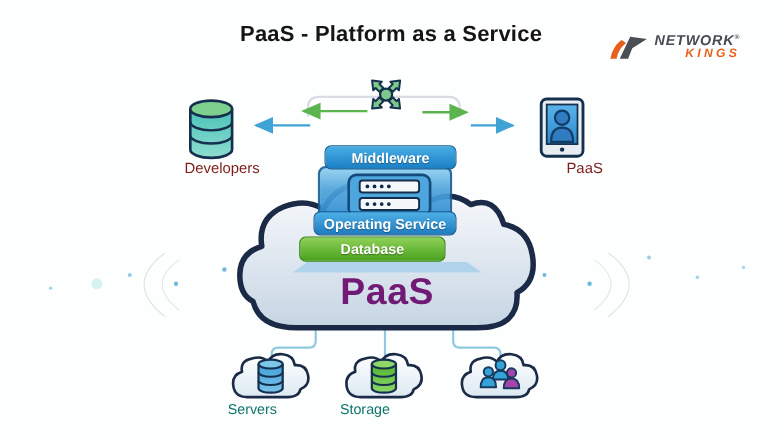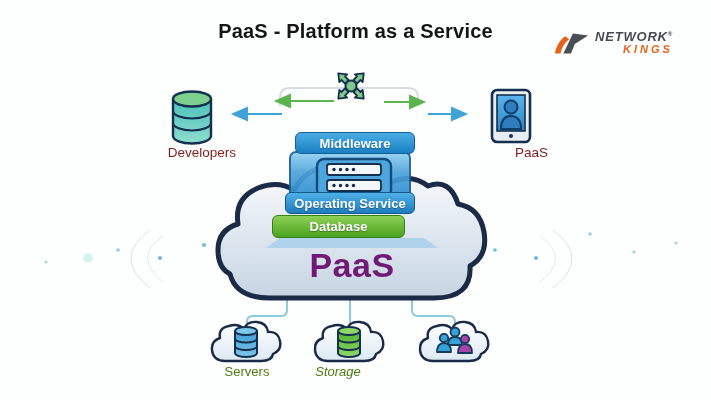--- a/index.html
+++ b/index.html
@@ -33,21 +33,21 @@
   .bar-db{left:272px;top:215px;width:133px;height:23px;
     background:linear-gradient(#8ed157,#4aa21e);border:1.5px solid #35820f;}
   .slab{left:289px;top:151px;width:122px;height:48px;border-radius:7px;
     background:linear-gradient(#8fd0f0 0%,#4da2da 45%,#2f8ed2 100%);
     border:2px solid #1c5d94;opacity:.92;z-index:3;box-sizing:border-box;}
   .pedestal{left:266px;top:238px;width:172px;height:10px;background:#aed3ea;
     clip-path:polygon(8% 0,92% 0,100% 100%,0 100%);z-index:4;}
   .paas-label{left:252px;top:246px;width:200px;text-align:center;
     font-size:34px;font-weight:bold;color:#701a75;z-index:5;letter-spacing:.5px;}
   .side-label{font-size:13.5px;color:#7f1d1d;text-align:right;z-index:5;}
-  .res-label{font-size:13px;color:#4d7c0f;text-align:center;z-index:5;}
+  .res-label{font-size:13px;color:#0f766e;z-index:5;}
   svg{display:block;}
 </style>
 </head>
 <body>
 
 <div class="canvas">
 
   <svg class="abs" style="left:0;top:0;z-index:1;" width="711" height="400" viewBox="0 0 711 400">
     <defs>
       <marker id="mgreen" markerWidth="9" markerHeight="8" refX="7" refY="3.5" orient="auto">
@@ -203,21 +203,21 @@
   <div class="abs res-label" style="left:207px;top:364px;width:80px;">Servers</div>
 
   <svg class="abs" style="left:311px;top:318px;z-index:3;" width="78" height="50" viewBox="0 0 78 50">
     <path d="M17,43 Q5,43 4,32 Q3,23 12,20 Q10,10 21,8 Q30,5 36,11 Q39,3 49,4
              Q59,5 60,14 Q70,13 72,23 Q74,32 65,36 Q64,43 53,43 Z" fill="url(#bc)" stroke="#1b2a47" stroke-width="2.4" stroke-linejoin="round"></path>
     <path d="M27,13 V35 A11,4 0 0 0 49,35 V13" fill="url(#cylG)" stroke="#15304e" stroke-width="2"></path>
     <path d="M27,20.5 A11,4 0 0 0 49,20.5" fill="none" stroke="#15304e" stroke-width="1.8"></path>
     <path d="M27,28 A11,4 0 0 0 49,28" fill="none" stroke="#15304e" stroke-width="1.8"></path>
     <ellipse cx="38" cy="13" rx="11" ry="4" fill="#8ed86a" stroke="#15304e" stroke-width="2"></ellipse>
   </svg>
-  <div class="abs res-label" style="left:298px;top:364px;width:80px;font-style:italic;">Storage</div>
+  <div class="abs res-label" style="left:309px;top:364px;width:80px;">Storage</div>
 
   <svg class="abs" style="left:416px;top:318px;z-index:3;" width="78" height="50" viewBox="0 0 78 50">
     <path d="M17,43 Q5,43 4,32 Q3,23 12,20 Q10,10 21,8 Q30,5 36,11 Q39,3 49,4
              Q59,5 60,14 Q70,13 72,23 Q74,32 65,36 Q64,43 53,43 Z" fill="url(#bc)" stroke="#1b2a47" stroke-width="2.4" stroke-linejoin="round"></path>
     <g stroke="#173a5e" stroke-width="1.8" stroke-linejoin="round">
       <circle cx="39" cy="14" r="4.5" fill="#35a3d8"></circle>
       <path d="M32,27 Q32,19 39,19 Q46,19 46,27 Z" fill="#35a3d8"></path>
       <circle cx="28" cy="20" r="4.2" fill="#35a3d8"></circle>
       <path d="M21,34 Q21,25 28,25 Q35,25 35,34 Z" fill="#35a3d8"></path>
       <circle cx="49" cy="21" r="4.2" fill="#a545ab"></circle>

